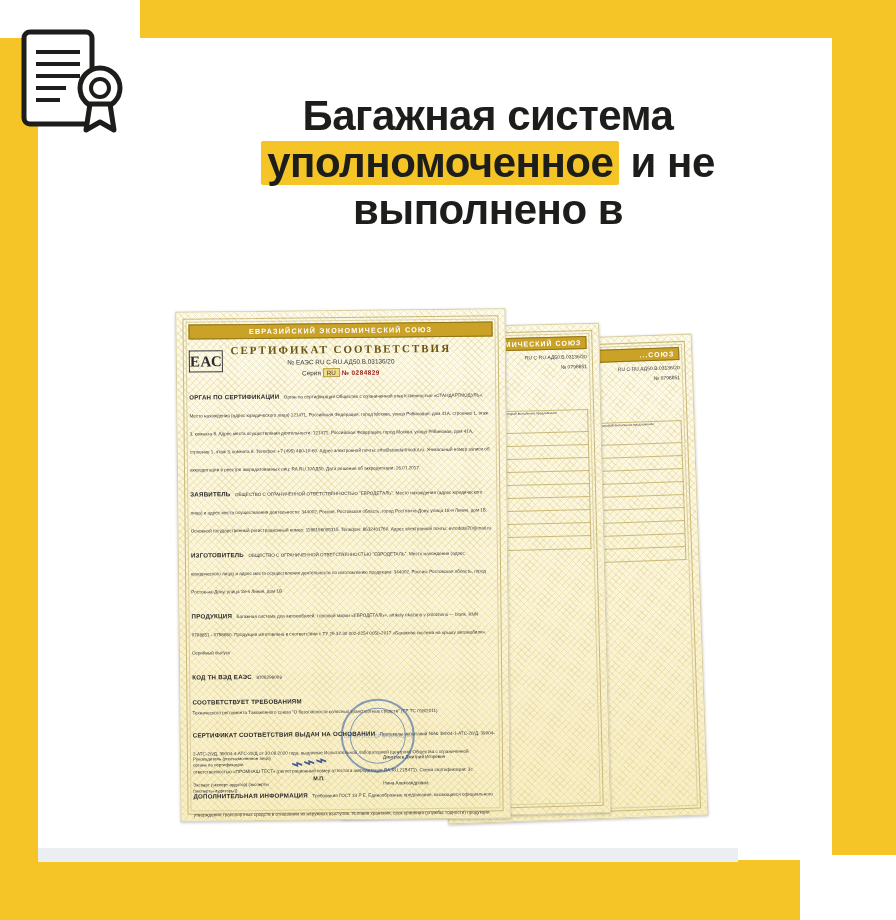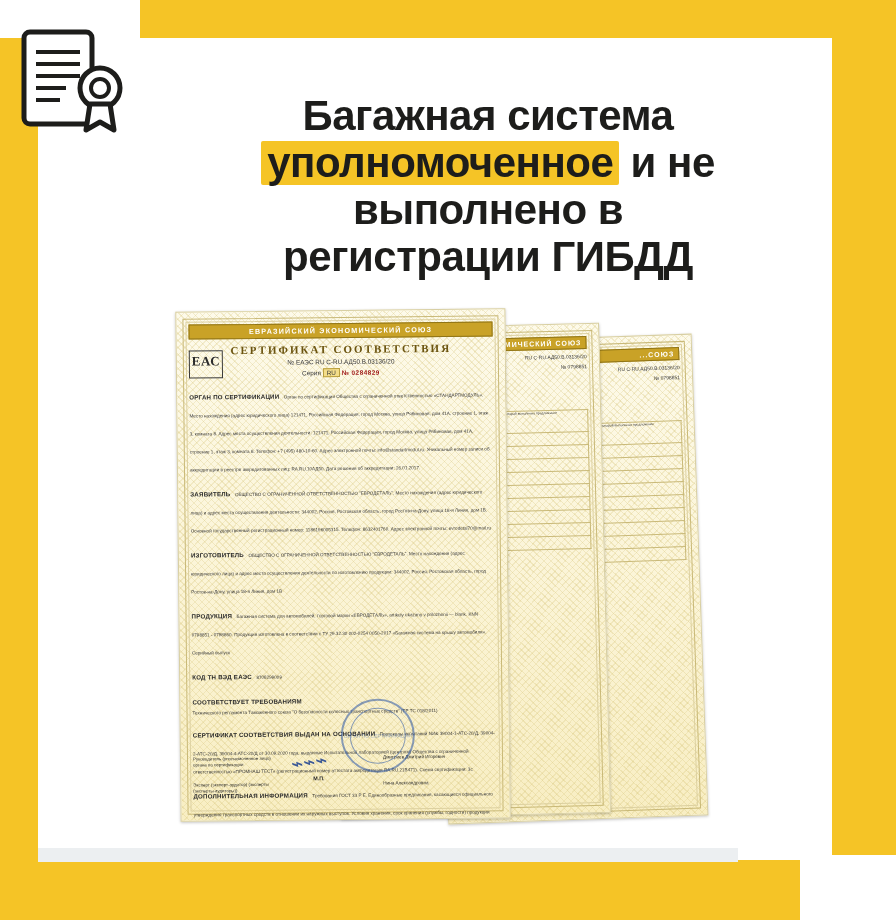--- a/index.html
+++ b/index.html
@@ -153,23 +153,23 @@
     display: inline-block;
     background: #f3dd8a;
     border: 1px solid #b99f3e;
     padding: 0 3px;
   }
   .red-num { color: #a01b1b; font-weight: bold; letter-spacing: 0.5px; }
 
   .eac-mark {
     position: absolute;
     left: 0; top: 26px;
-    width: 34px; height: 28px;
+    width: 34px; height: 22px;
     border: 1px solid #3a3a3a;
-    font-size: 13px;
+    font-size: 15px;
     font-weight: bold;
     text-align: center;
     line-height: 20px;
     letter-spacing: 0.5px;
     color: #2b2b2b;
     font-family: "Liberation Serif", serif;
   }
 
   .sec { margin-top: 7px; }
   .sec-label {
@@ -278,21 +278,20 @@
       <path d="M76 78 L72 104 L86 96 L100 104 L96 78 Z" fill="#ffffff" stroke="#1d1d1b" stroke-width="5" stroke-linejoin="round"></path>
     </svg>
   </div>
 
   <div class="headline">
     <span class="l1">Багажная система</span>
     <span class="l2">
       <span class="hl">уполномоченное</span><span> и не</span>
     </span>
     <span class="l3">выполнено в</span>
-    <span class="l3">регистрации ГИБДД</span>
   </div>
 
   <div class="certs">
 
     <div class="cert cert-back2">
       <div class="guilloche"></div>
       <div class="cert-inner-border"></div>
       <div class="cert-inner-border2"></div>
       <div class="cert-content">
         <div class="mini-head">...СОЮЗ</div>

